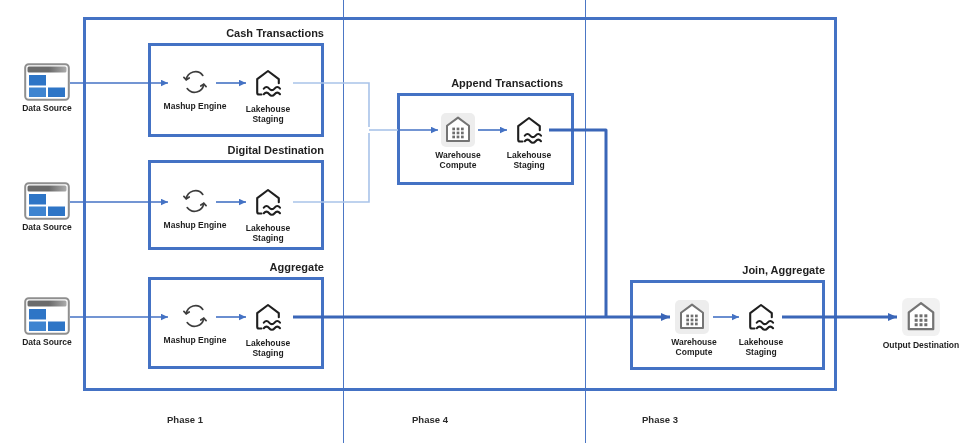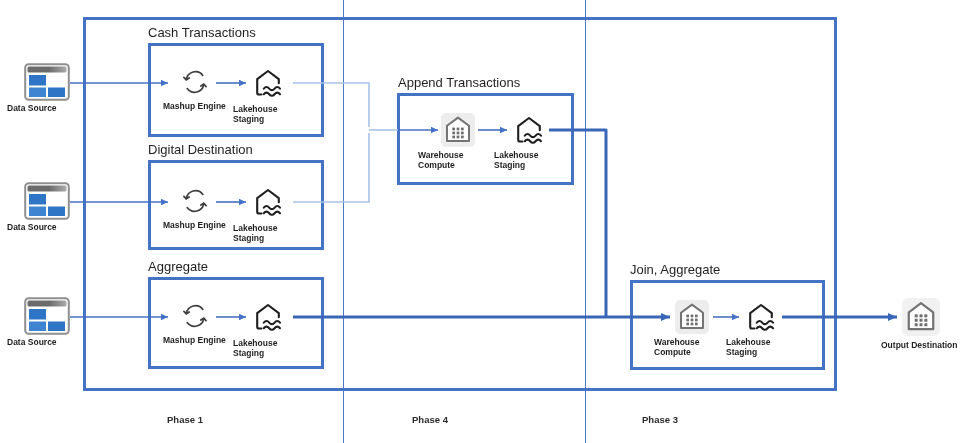--- a/index.html
+++ b/index.html
@@ -10,30 +10,30 @@
   .divider{position:absolute;top:0;bottom:0;width:1px;background:var(--divider,#4C77C5);z-index:0;}
   .outer-box{
     position:absolute;left:83px;top:17px;width:754px;height:374px;
     border:3px solid var(--accent,#4472C4);box-sizing:border-box;z-index:0;
   }
   .group{
     position:absolute;border:3px solid var(--accent,#4472C4);
     box-sizing:border-box;background:transparent;z-index:1;
   }
   .group-title{
-    position:absolute;height:14px;text-align:left;
-    font-size:13px;font-weight:normal;z-index:3;line-height:14px;
+    position:absolute;height:14px;text-align:right;
+    font-size:11px;font-weight:bold;z-index:3;line-height:14px;
   }
   .connectors{position:absolute;left:0;top:0;z-index:2;pointer-events:none;}
   .c{stroke:var(--accent,#4472C4);stroke-width:1.6;fill:none;}
   .cl{stroke:var(--flow-light,#A9C3E9);stroke-width:1.6;fill:none;}
   .ct{stroke:var(--flow-dark,#3A66B8);stroke-width:3;fill:none;stroke-linejoin:round;}
   .node-icon{position:absolute;z-index:3;}
   .label{
-    position:absolute;font-size:8.5px;font-weight:bold;
+    position:absolute;text-align:center;font-size:8.5px;font-weight:bold;
     line-height:1.18;z-index:3;color:var(--text,#1F1F1F);
   }
   .phase-label{
     position:absolute;top:414px;width:100px;text-align:left;
     font-size:9.5px;font-weight:bold;color:#2B2B2B;z-index:3;
   }
 </style>
 </head>
 <body>
 
@@ -46,21 +46,21 @@
 
   <div class="group" style="left:148px;top:43px;width:176px;height:94px"></div>
   <div class="group" style="left:148px;top:160px;width:176px;height:90px"></div>
   <div class="group" style="left:148px;top:277px;width:176px;height:92px"></div>
   <div class="group" style="left:397px;top:93px;width:177px;height:92px"></div>
   <div class="group" style="left:630px;top:280px;width:195px;height:90px"></div>
 
   <div class="group-title" style="left:148px;top:26px;width:176px">Cash Transactions</div>
   <div class="group-title" style="left:148px;top:143px;width:176px">Digital Destination</div>
   <div class="group-title" style="left:148px;top:260px;width:176px">Aggregate</div>
-  <div class="group-title" style="left:398px;top:76px;width:177px">Append Transactions</div>
+  <div class="group-title" style="left:386px;top:76px;width:177px">Append Transactions</div>
   <div class="group-title" style="left:630px;top:263px;width:195px">Join, Aggregate</div>
 
   <svg class="connectors" width="975" height="443">
     <defs>
       <marker id="ah" markerUnits="userSpaceOnUse" markerWidth="8" markerHeight="8" refX="7" refY="3.25" orient="auto">
         <path d="M0 0 L7 3.25 L0 6.5 Z" fill="#4472C4"></path>
       </marker>
       <marker id="ahb" markerUnits="userSpaceOnUse" markerWidth="10" markerHeight="9" refX="9" refY="4" orient="auto">
         <path d="M0 0 L9 4 L0 8 Z" fill="#3A66B8"></path>
       </marker>

